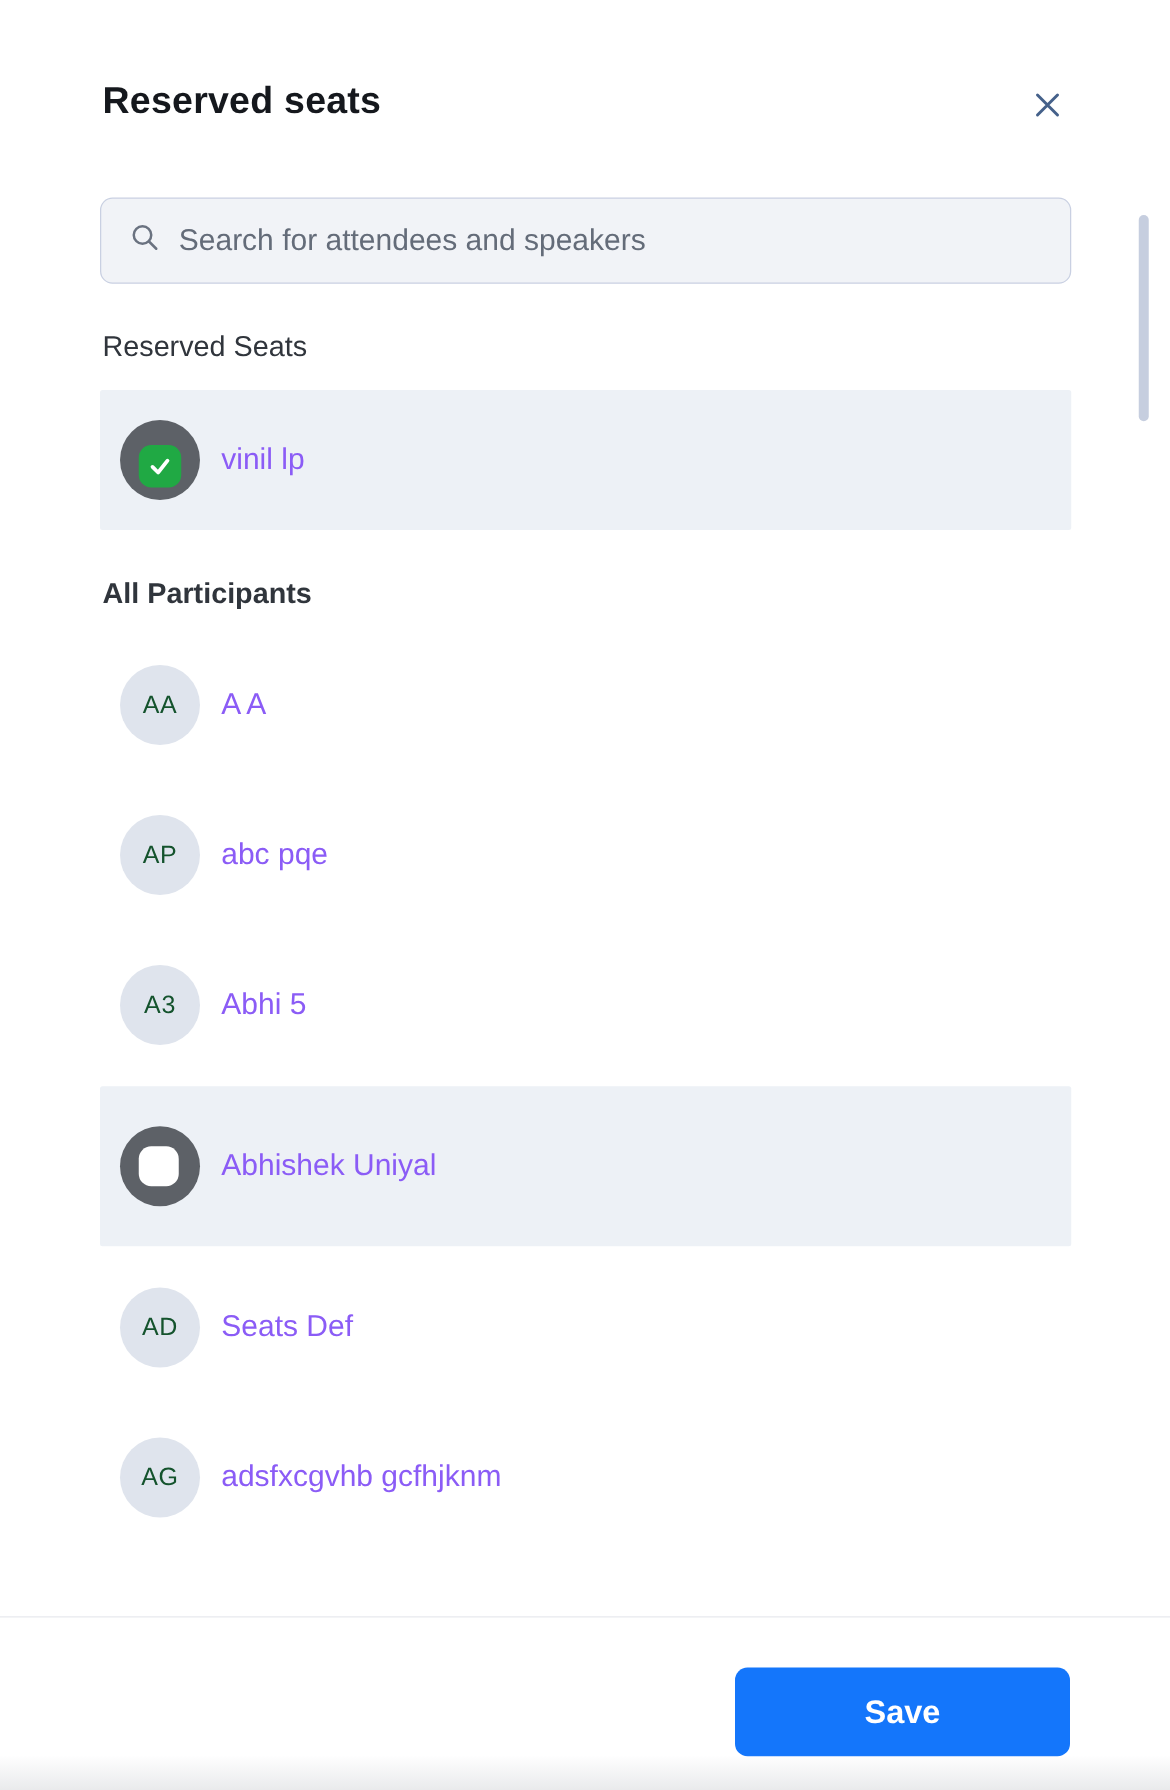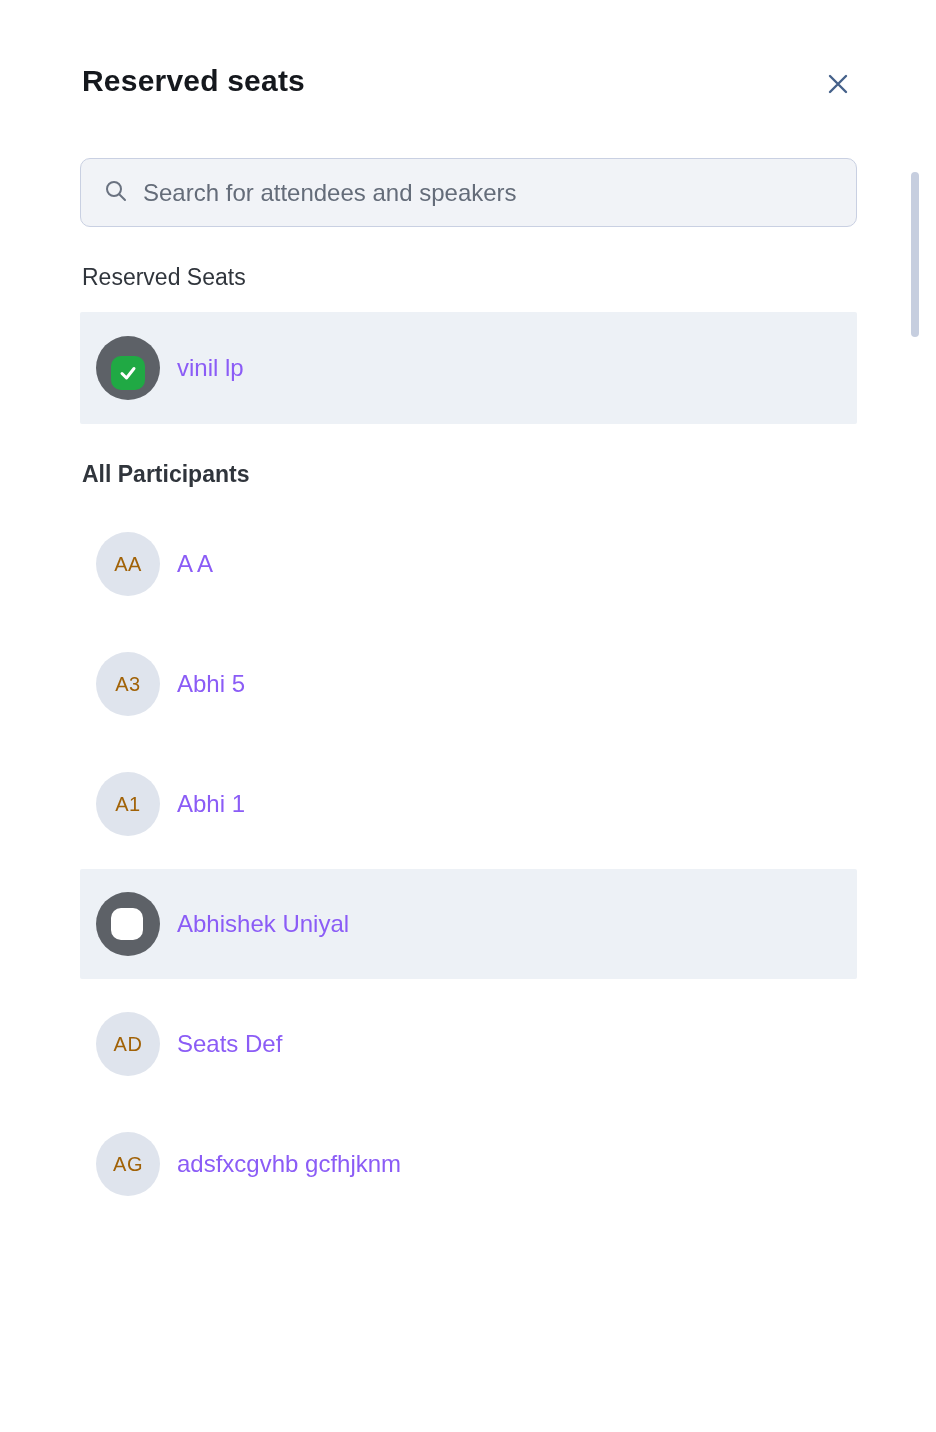--- a/index.html
+++ b/index.html
@@ -51,25 +51,25 @@
   .label-all { margin-top: 36px; font-weight: bold; }
 
   .row {
     height: 120px; margin: 0 79px 0 80px;
     display: flex; align-items: center; padding-left: 16px;
     cursor: pointer;
   }
   .row.selected { background: #edf1f6; border-radius: 2px; }
   .row-reserved { height: 112px; margin-top: 21px; }
   .rows-all { margin-top: 16px; }
-  .rows-all .row.selected { height: 110px; margin-top: 5px; margin-bottom: 5px; }
+  .rows-all .row.selected { height: 128px; margin-top: 5px; margin-bottom: 5px; }
 
   .avatar {
     width: 64px; height: 64px; border-radius: 50%;
-    background: #dfe4ed; color: #a16207;
+    background: #dfe4ed; color: #14532d;
     display: flex; align-items: center; justify-content: center;
     font-size: 20px; font-weight: 500; letter-spacing: 0.5px;
     flex: 0 0 auto; position: relative;
   }
   .avatar.dark { background: #5d6167; }
   .check-badge {
     position: absolute; left: 15px; top: 20px;
     width: 34px; height: 34px; border-radius: 10px;
     background: #20a944; display: flex; align-items: center; justify-content: center;
   }
@@ -153,34 +153,34 @@
 
     <div class="rows-all">
 
       <div class="row">
         <div class="avatar">
           <span>AA</span>
         </div>
         <div class="p-name">A A</div>
       </div>
 
+      <div class="row">
+        <div class="avatar">
+          <span>AP</span>
+        </div>
+        <div class="p-name">abc pqe</div>
+      </div>
 
       <div class="row">
         <div class="avatar">
           <span>A3</span>
         </div>
         <div class="p-name">Abhi 5</div>
       </div>
 
-      <div class="row">
-        <div class="avatar">
-          <span>A1</span>
-        </div>
-        <div class="p-name">Abhi 1</div>
-      </div>
 
       <div class="row selected">
         <div class="avatar dark">
           <span class="pending-badge"></span>
         </div>
         <div class="p-name">Abhishek Uniyal</div>
       </div>
 
       <div class="row">
         <div class="avatar">
@@ -194,14 +194,17 @@
           <span>AG</span>
         </div>
         <div class="p-name">adsfxcgvhb gcfhjknm</div>
       </div>
 
     </div>
   </div>
 
   <div class="scroll-thumb"></div>
 
+  <div class="modal-footer">
+    <button class="save-btn">Save</button>
+  </div>
 
 </div>
 
 </body></html>

